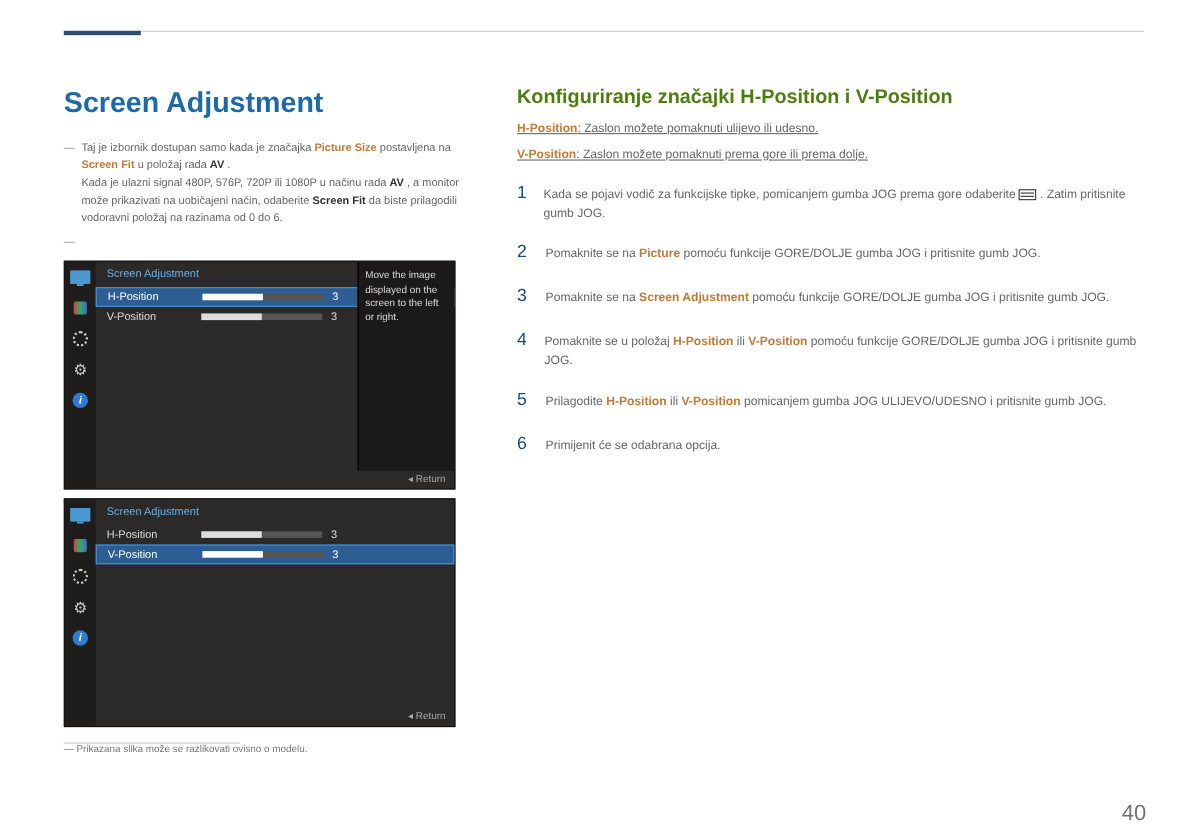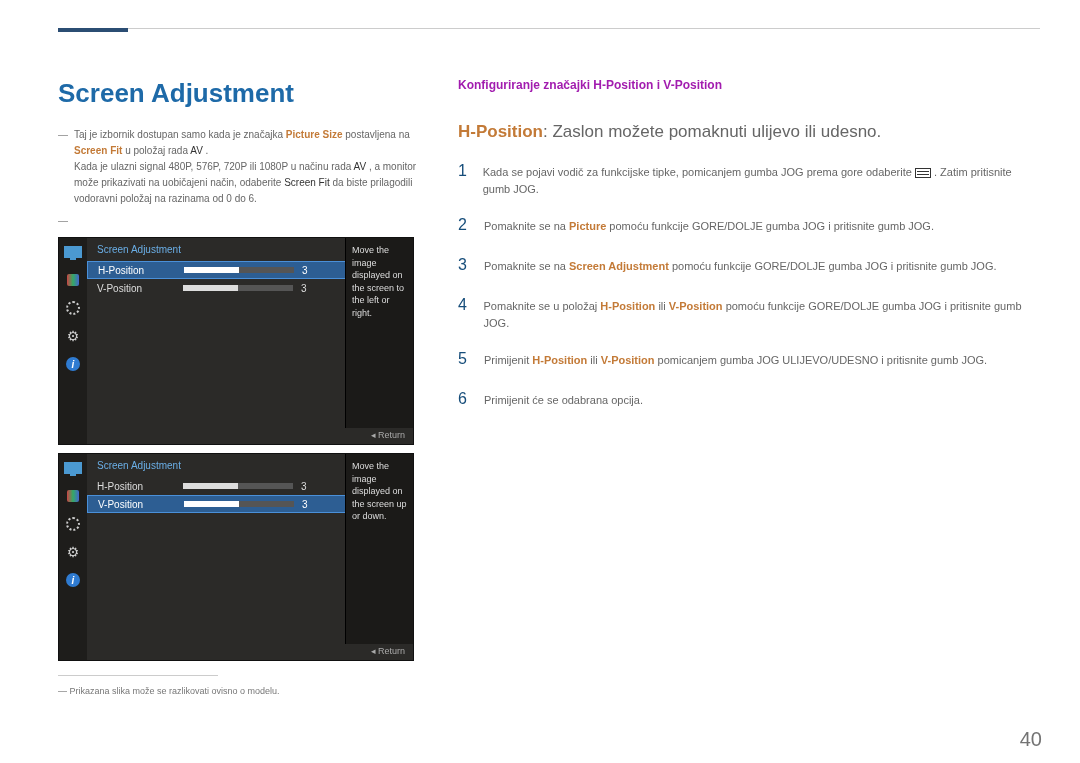--- a/index.html
+++ b/index.html
@@ -7,29 +7,29 @@
     font-family: Arial, Helvetica, sans-serif;
     background: #fff;
     color: #666;
     font-size: 11px;
     width: 1080px;
     height: 763px;
     position: relative;
   }
   .topline { position: absolute; top: 28px; left: 58px; right: 40px; height: 1px; background: #ccc; }
   .topaccent { position: absolute; top: 28px; left: 58px; width: 70px; height: 4px; background: #2b4d73; }
-  .page { display: flex; padding: 78px 40px 0 58px; gap: 30px; }
+  .page { display: flex; padding: 78px 40px 0 58px; gap: 42px; }
   .col-left { width: 370px; }
   .col-right { flex: 1; }
   h1 { color: #1e6aa8; font-size: 26px; font-weight: 600; margin-bottom: 18px; }
-  h2 { color: #a21caf; font-size: 12px; font-weight: 700; margin-bottom: 26px; }
+  h2 { color: #4d7c0f; font-size: 18px; font-weight: 700; margin-bottom: 10px; }
   .note { font-size: 10px; line-height: 1.6; margin-bottom: 6px; display: flex; }
   .note .dash { color: #888; margin-right: 6px; }
   .hl-orange { color: #c37a37; font-weight: 700; }
-  .bold { font-weight: 400; color: #333; }
+  .bold { font-weight: 700; color: #333; }
   .osd {
     width: 356px; height: 208px;
     background: #2b2a28;
     border: 1px solid #111;
     display: flex;
     margin-top: 8px;
     margin-bottom: 8px;
   }
   .osd-side {
     width: 28px;
@@ -58,27 +58,27 @@
     height: 18px;
   }
   .osd-row.sel { background: #2d5e93; border: 1px solid #4a90d9; color:#fff; }
   .osd-row .label { width: 86px; }
   .bar { width: 110px; height: 6px; background:#555; position: relative; }
   .bar .fill { position:absolute; left:0; top:0; bottom:0; width:50%; background:#ddd; }
   .osd-row.sel .bar .fill { background:#fff; }
   .osd-row .val { margin-left: 8px; }
   .osd-desc {
     position: absolute; right: 0; top: 0; bottom: 16px;
-    width: 68px; background: #1b1a18; border-left: 1px solid #000;
+    width: 88px; background: #1b1a18; border-left: 1px solid #000;
     color: #ddd; font-size: 9px; padding: 6px;
     line-height: 1.4;
   }
   .osd-return { position: absolute; bottom: 4px; right: 8px; color:#aaa; font-size:9px; }
-  .imgnote { font-size: 9px; color:#777; margin-top: 10px; }
-  .intro { font-size: 17px; line-height: 1.6; margin-bottom: 6px; }
+  .imgnote { font-size: 9px; color:#777; }
+  .intro { font-size: 11px; line-height: 1.6; margin-bottom: 6px; text-decoration: underline; }
   ol.steps { list-style: none; counter-reset: step; margin-top: 6px; }
   ol.steps li {
     counter-increment: step;
     display: flex; align-items: baseline;
     padding: 8px 0;
     font-size: 11px; line-height: 1.5;
   }
   ol.steps li::before {
     content: counter(step);
     color: #164d7a;
@@ -189,34 +189,36 @@
             </span>
           <span class="val">3</span>
         </div>
         <div class="osd-row sel">
           <span class="label">V-Position</span>
           <span class="bar">
               <span class="fill"></span>
             </span>
           <span class="val">3</span>
         </div>
-        <div class="osd-desc">Move the image displayed on the screen up or down.</div>
         <div class="osd-return">◂ <span>Return</span></div>
       </div>
     </div>
 
     <hr class="sepline">
     <div class="imgnote">― <span>Prikazana slika može se razlikovati ovisno o modelu.</span></div>
   </div>
 
   <div class="col-right">
     <h2>Konfiguriranje značajki H-Position i V-Position</h2>
 
     <div class="intro">
       <span class="hl-orange">H-Position</span><span>: Zaslon možete pomaknuti ulijevo ili udesno.</span>
+    </div>
+    <div class="intro">
+      <span class="hl-orange">V-Position</span><span>: Zaslon možete pomaknuti prema gore ili prema dolje.</span>
     </div>
 
     <ol class="steps">
       <li>
         <span>
           <span>Kada se pojavi vodič za funkcijske tipke, pomicanjem gumba JOG prema gore odaberite </span>
           <span class="menu-icon"></span>
           <span>. Zatim pritisnite gumb JOG.</span>
         </span>
       </li>
@@ -238,21 +240,21 @@
         <span>
           <span>Pomaknite se u položaj </span>
           <span class="hl-orange">H-Position</span>
           <span> ili </span>
           <span class="hl-orange">V-Position</span>
           <span> pomoću funkcije GORE/DOLJE gumba JOG i pritisnite gumb JOG.</span>
         </span>
       </li>
       <li>
         <span>
-          <span>Primijenit </span>
+          <span>Prilagodite </span>
           <span class="hl-orange">H-Position</span>
           <span> ili </span>
           <span class="hl-orange">V-Position</span>
           <span> pomicanjem gumba JOG ULIJEVO/UDESNO i pritisnite gumb JOG.</span>
         </span>
       </li>
       <li>
         <span>Primijenit će se odabrana opcija.</span>
       </li>
     </ol>

